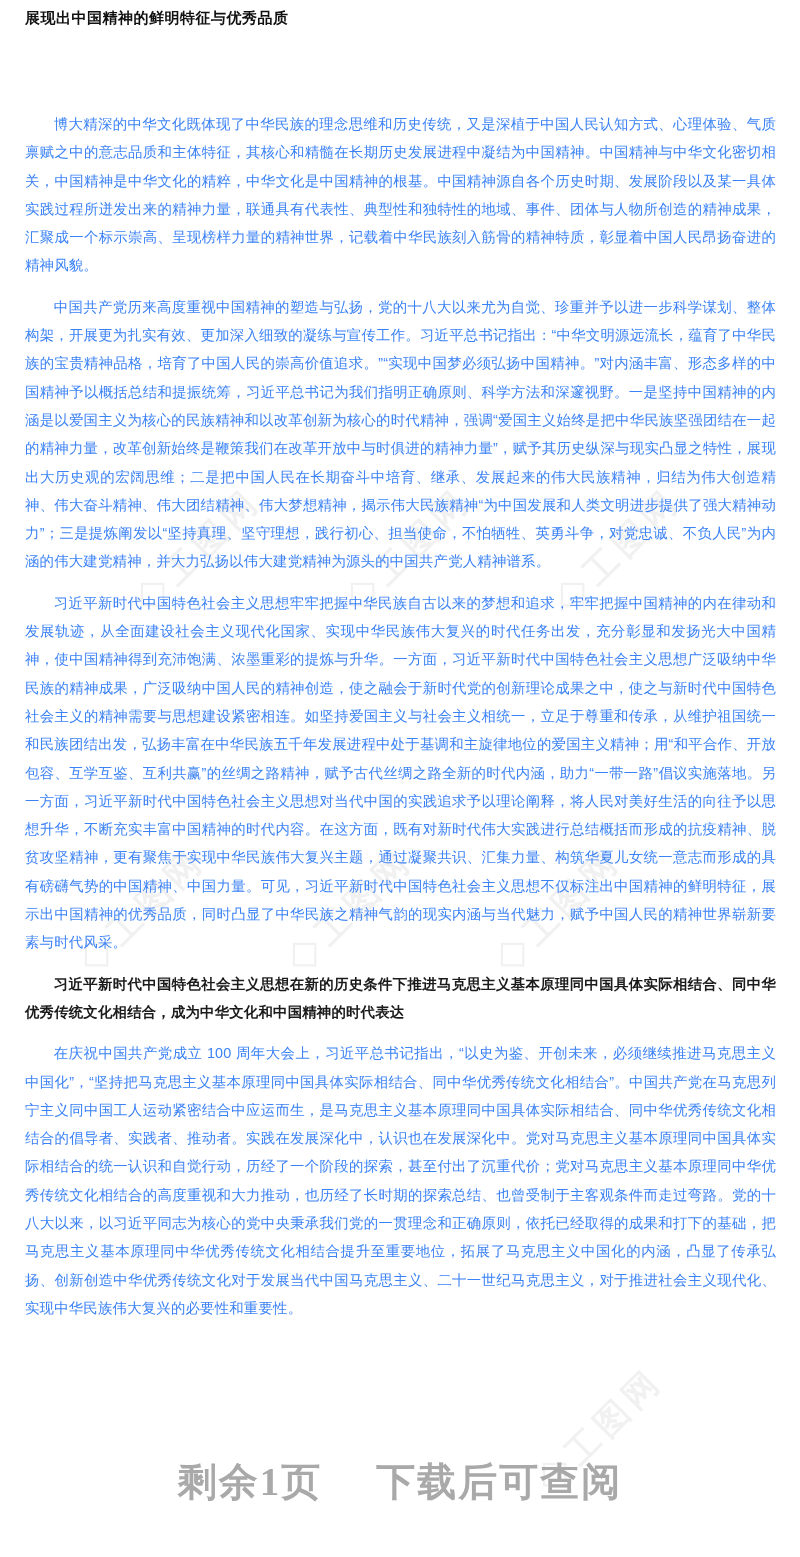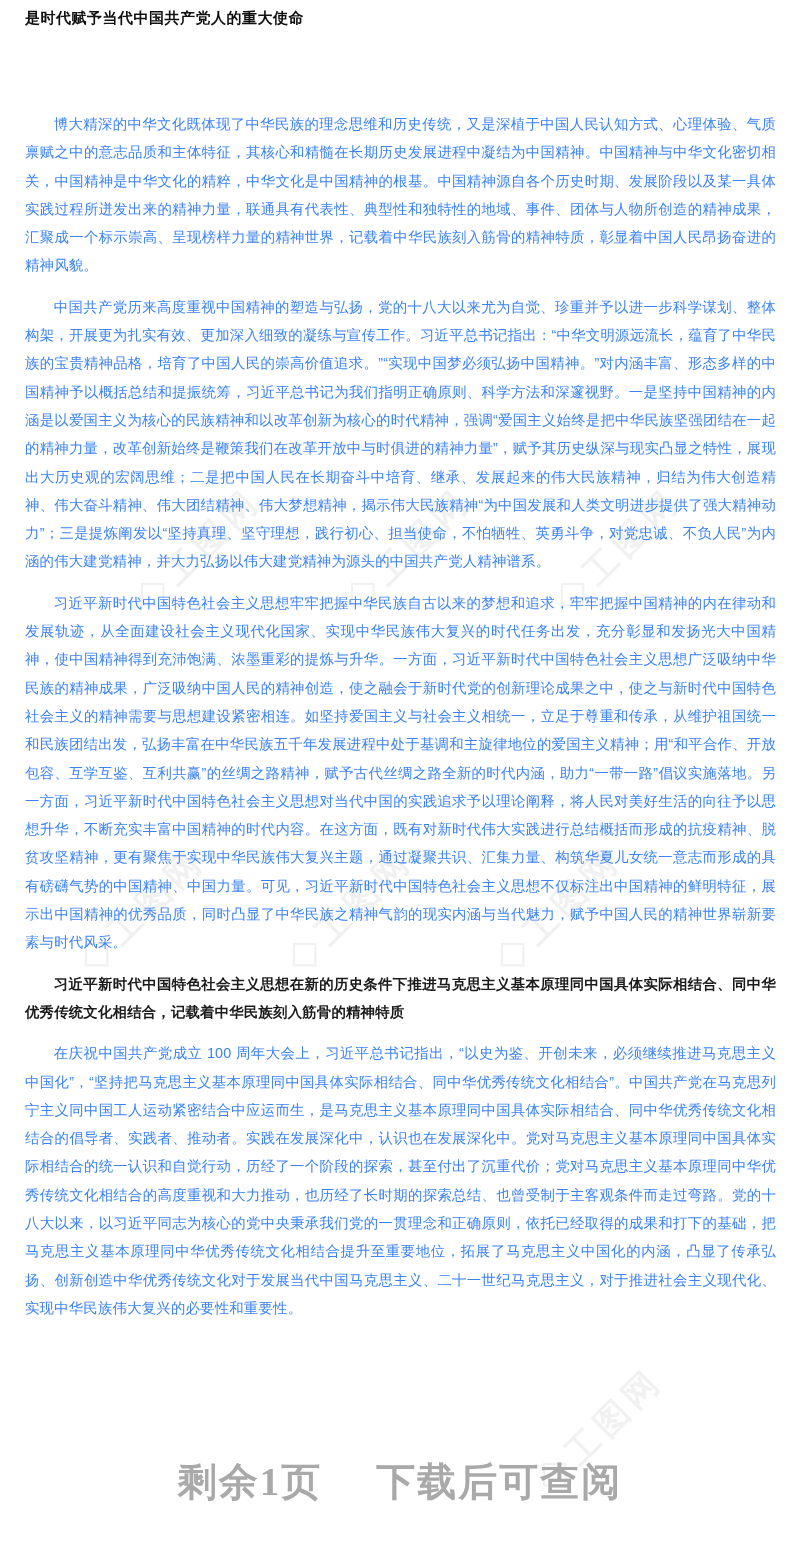--- a/index.html
+++ b/index.html
@@ -75,27 +75,27 @@
   <div class="watermark-layer" id="watermark-layer">
       <span class="wm" style="left: 118px; top: 528px;">◇工图网</span>
       <span class="wm" style="left: 328px; top: 528px;">◇工图网</span>
       <span class="wm" style="left: 538px; top: 528px;">◇工图网</span>
       <span class="wm" style="left: 62px; top: 888px;">◇工图网</span>
       <span class="wm" style="left: 270px; top: 888px;">◇工图网</span>
       <span class="wm" style="left: 478px; top: 888px;">◇工图网</span>
       <span class="wm" style="left: 520px; top: 1408px;">◇工图网</span>
     </div>
 
-  <div class="doc-title">是时代赋予当代中国共产党人的重大使命</div>
+  <div class="doc-title">展现出中国精神的鲜明特征与优秀品质</div>
 
   <div class="content">
     <p>博大精深的中华文化既体现了中华民族的理念思维和历史传统，又是深植于中国人民认知方式、心理体验、气质禀赋之中的意志品质和主体特征，其核心和精髓在长期历史发展进程中凝结为中国精神。中国精神与中华文化密切相关，中国精神是中华文化的精粹，中华文化是中国精神的根基。中国精神源自各个历史时期、发展阶段以及某一具体实践过程所迸发出来的精神力量，联通具有代表性、典型性和独特性的地域、事件、团体与人物所创造的精神成果，汇聚成一个标示崇高、呈现榜样力量的精神世界，记载着中华民族刻入筋骨的精神特质，彰显着中国人民昂扬奋进的精神风貌。</p>
     <p>中国共产党历来高度重视中国精神的塑造与弘扬，党的十八大以来尤为自觉、珍重并予以进一步科学谋划、整体构架，开展更为扎实有效、更加深入细致的凝练与宣传工作。习近平总书记指出：“中华文明源远流长，蕴育了中华民族的宝贵精神品格，培育了中国人民的崇高价值追求。”“实现中国梦必须弘扬中国精神。”对内涵丰富、形态多样的中国精神予以概括总结和提振统筹，习近平总书记为我们指明正确原则、科学方法和深邃视野。一是坚持中国精神的内涵是以爱国主义为核心的民族精神和以改革创新为核心的时代精神，强调“爱国主义始终是把中华民族坚强团结在一起的精神力量，改革创新始终是鞭策我们在改革开放中与时俱进的精神力量”，赋予其历史纵深与现实凸显之特性，展现出大历史观的宏阔思维；二是把中国人民在长期奋斗中培育、继承、发展起来的伟大民族精神，归结为伟大创造精神、伟大奋斗精神、伟大团结精神、伟大梦想精神，揭示伟大民族精神“为中国发展和人类文明进步提供了强大精神动力”；三是提炼阐发以“坚持真理、坚守理想，践行初心、担当使命，不怕牺牲、英勇斗争，对党忠诚、不负人民”为内涵的伟大建党精神，并大力弘扬以伟大建党精神为源头的中国共产党人精神谱系。</p>
     <p>习近平新时代中国特色社会主义思想牢牢把握中华民族自古以来的梦想和追求，牢牢把握中国精神的内在律动和发展轨迹，从全面建设社会主义现代化国家、实现中华民族伟大复兴的时代任务出发，充分彰显和发扬光大中国精神，使中国精神得到充沛饱满、浓墨重彩的提炼与升华。一方面，习近平新时代中国特色社会主义思想广泛吸纳中华民族的精神成果，广泛吸纳中国人民的精神创造，使之融会于新时代党的创新理论成果之中，使之与新时代中国特色社会主义的精神需要与思想建设紧密相连。如坚持爱国主义与社会主义相统一，立足于尊重和传承，从维护祖国统一和民族团结出发，弘扬丰富在中华民族五千年发展进程中处于基调和主旋律地位的爱国主义精神；用“和平合作、开放包容、互学互鉴、互利共赢”的丝绸之路精神，赋予古代丝绸之路全新的时代内涵，助力“一带一路”倡议实施落地。另一方面，习近平新时代中国特色社会主义思想对当代中国的实践追求予以理论阐释，将人民对美好生活的向往予以思想升华，不断充实丰富中国精神的时代内容。在这方面，既有对新时代伟大实践进行总结概括而形成的抗疫精神、脱贫攻坚精神，更有聚焦于实现中华民族伟大复兴主题，通过凝聚共识、汇集力量、构筑华夏儿女统一意志而形成的具有磅礴气势的中国精神、中国力量。可见，习近平新时代中国特色社会主义思想不仅标注出中国精神的鲜明特征，展示出中国精神的优秀品质，同时凸显了中华民族之精神气韵的现实内涵与当代魅力，赋予中国人民的精神世界崭新要素与时代风采。</p>
-    <p class="section-heading">习近平新时代中国特色社会主义思想在新的历史条件下推进马克思主义基本原理同中国具体实际相结合、同中华优秀传统文化相结合，记载着中华民族刻入筋骨的精神特质</p>
+    <p class="section-heading">习近平新时代中国特色社会主义思想在新的历史条件下推进马克思主义基本原理同中国具体实际相结合、同中华优秀传统文化相结合，成为中华文化和中国精神的时代表达</p>
     <p>在庆祝中国共产党成立 100 周年大会上，习近平总书记指出，“以史为鉴、开创未来，必须继续推进马克思主义中国化”，“坚持把马克思主义基本原理同中国具体实际相结合、同中华优秀传统文化相结合”。中国共产党在马克思列宁主义同中国工人运动紧密结合中应运而生，是马克思主义基本原理同中国具体实际相结合、同中华优秀传统文化相结合的倡导者、实践者、推动者。实践在发展深化中，认识也在发展深化中。党对马克思主义基本原理同中国具体实际相结合的统一认识和自觉行动，历经了一个阶段的探索，甚至付出了沉重代价；党对马克思主义基本原理同中华优秀传统文化相结合的高度重视和大力推动，也历经了长时期的探索总结、也曾受制于主客观条件而走过弯路。党的十八大以来，以习近平同志为核心的党中央秉承我们党的一贯理念和正确原则，依托已经取得的成果和打下的基础，把马克思主义基本原理同中华优秀传统文化相结合提升至重要地位，拓展了马克思主义中国化的内涵，凸显了传承弘扬、创新创造中华优秀传统文化对于发展当代中国马克思主义、二十一世纪马克思主义，对于推进社会主义现代化、实现中华民族伟大复兴的必要性和重要性。</p>
   </div>
 
   <div class="footer">
     <span>剩余1页</span>
     <span>下载后可查阅</span>
   </div>
 
 </div>
 

